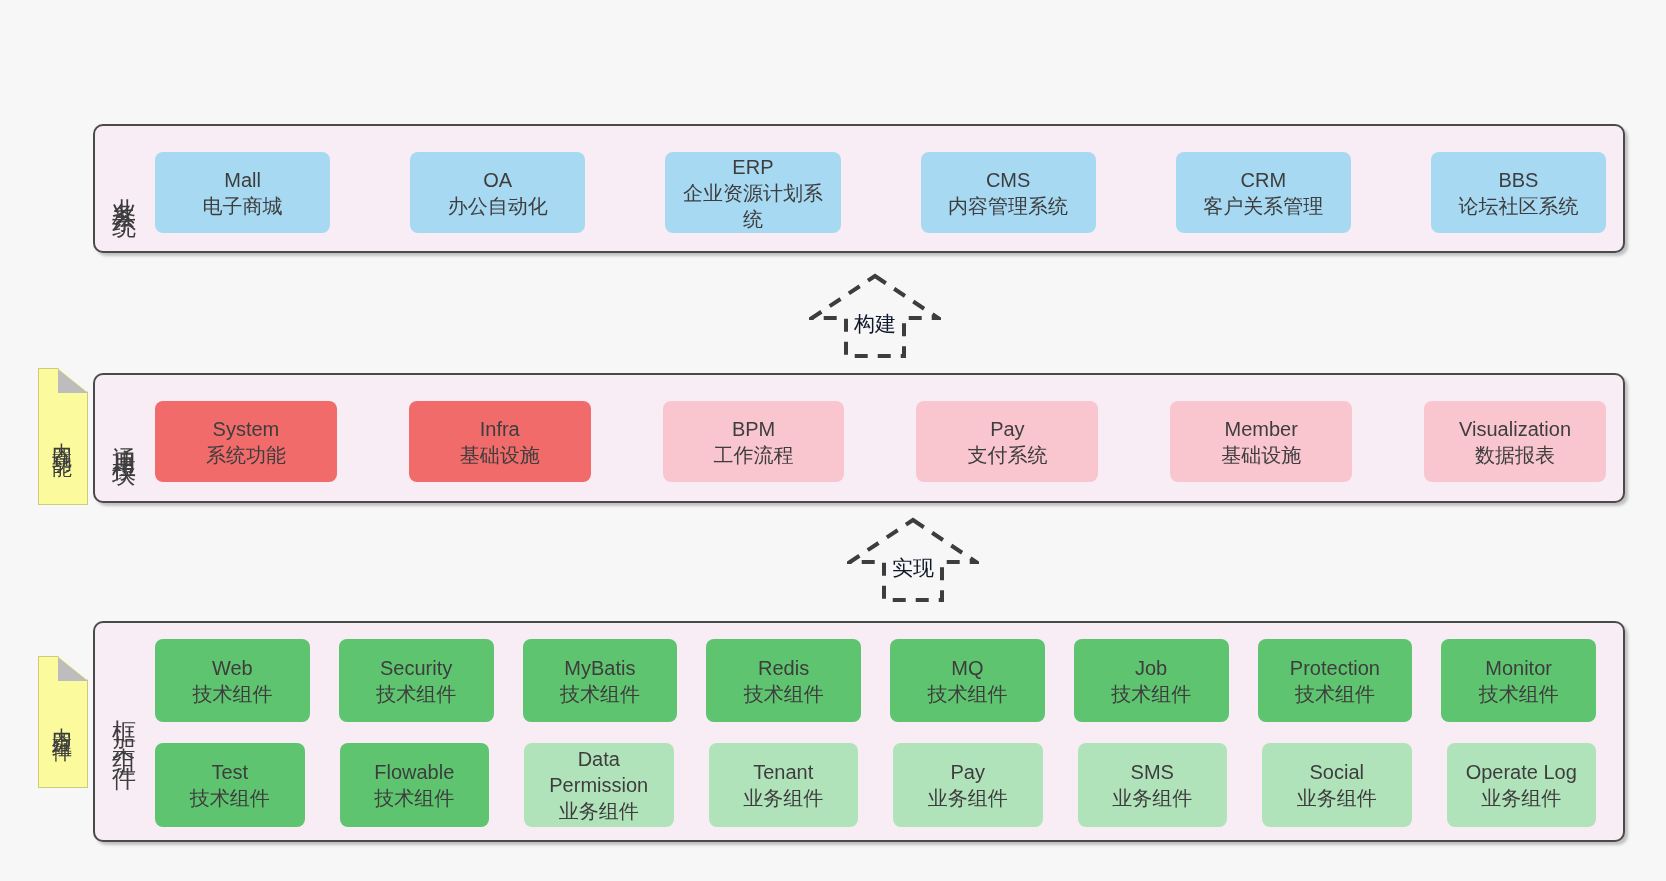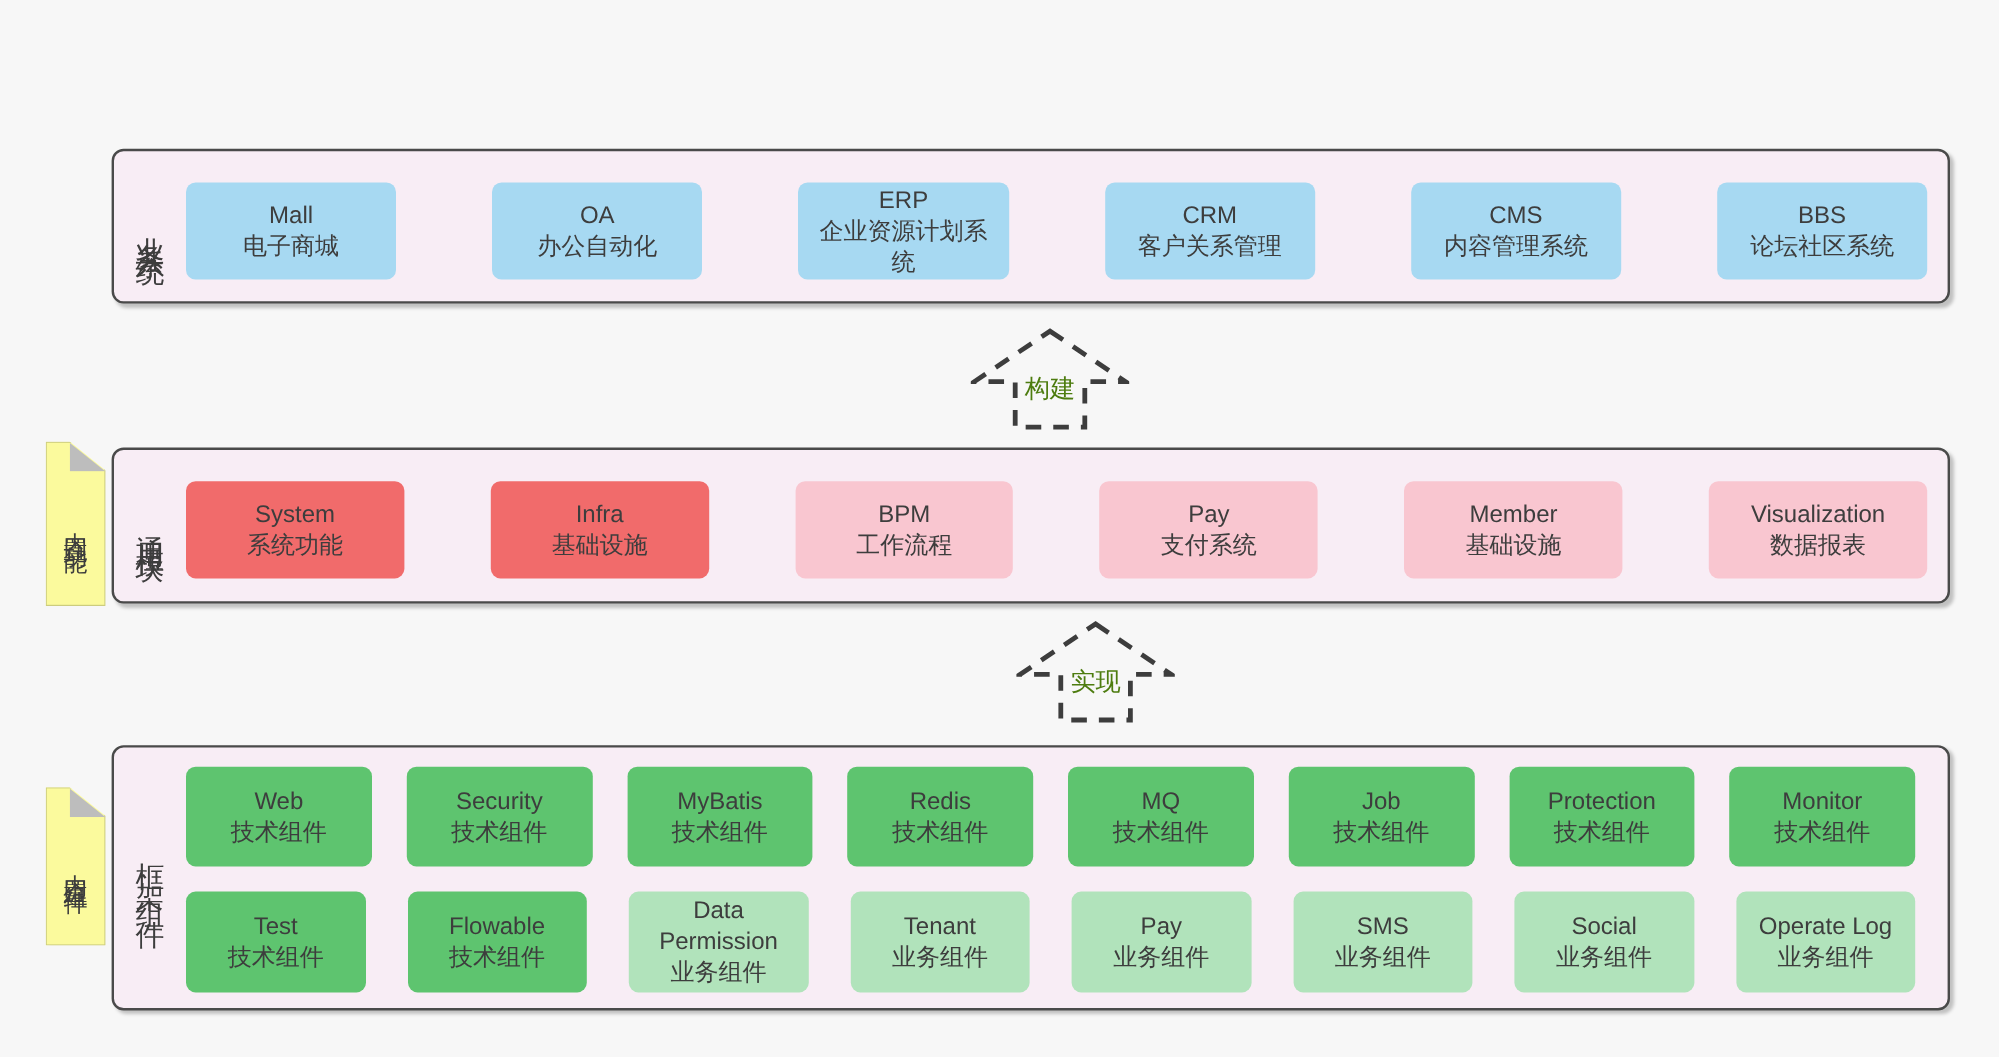--- a/index.html
+++ b/index.html
@@ -60,21 +60,21 @@
   .box.lightgreen{background:#b1e3bb;}
 
   
   .arrow{position:absolute;width:132px;height:86px;}
   .arrow svg{position:absolute;left:0;top:0;}
   .arrow-label{
     position:absolute;left:50%;top:36px;
     transform:translateX(-50%);
     background:#f7f7f7;
     padding:1px 4px;
-    font-size:21px;color:#4d7c0f;
+    font-size:21px;color:#0f172a;
     white-space:nowrap;
   }
   #arrow-build{left:809px;top:273px;}
   #arrow-implement{left:847px;top:517px;}
 
   
   .note{
     position:absolute;left:38px;width:50px;
     background:#fbfa9d;
     border:1px solid #cccc7e;
@@ -112,26 +112,26 @@
       </div>
       <div class="box blue">
         <span>OA</span>
         <span>办公自动化</span>
       </div>
       <div class="box blue">
         <span>ERP</span>
         <span>企业资源计划系统</span>
       </div>
       <div class="box blue">
+        <span>CMS</span>
+        <span>内容管理系统</span>
+      </div>
+      <div class="box blue">
         <span>CRM</span>
         <span>客户关系管理</span>
-      </div>
-      <div class="box blue">
-        <span>CMS</span>
-        <span>内容管理系统</span>
       </div>
       <div class="box blue">
         <span>BBS</span>
         <span>论坛社区系统</span>
       </div>
     </div>
   </section>
 
   <div class="arrow" id="arrow-build">
     <svg width="132" height="86" viewBox="0 0 132 86">

